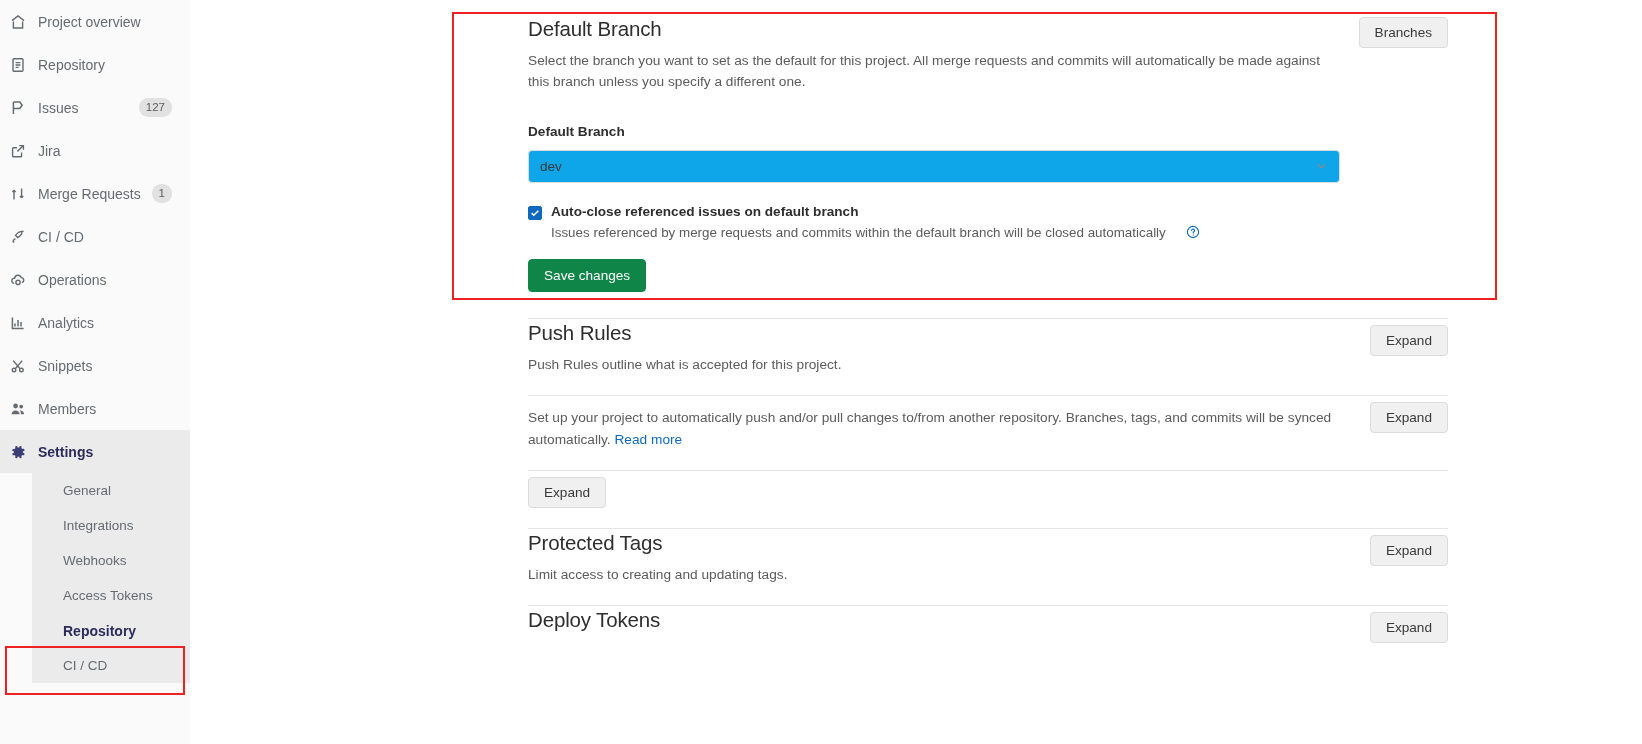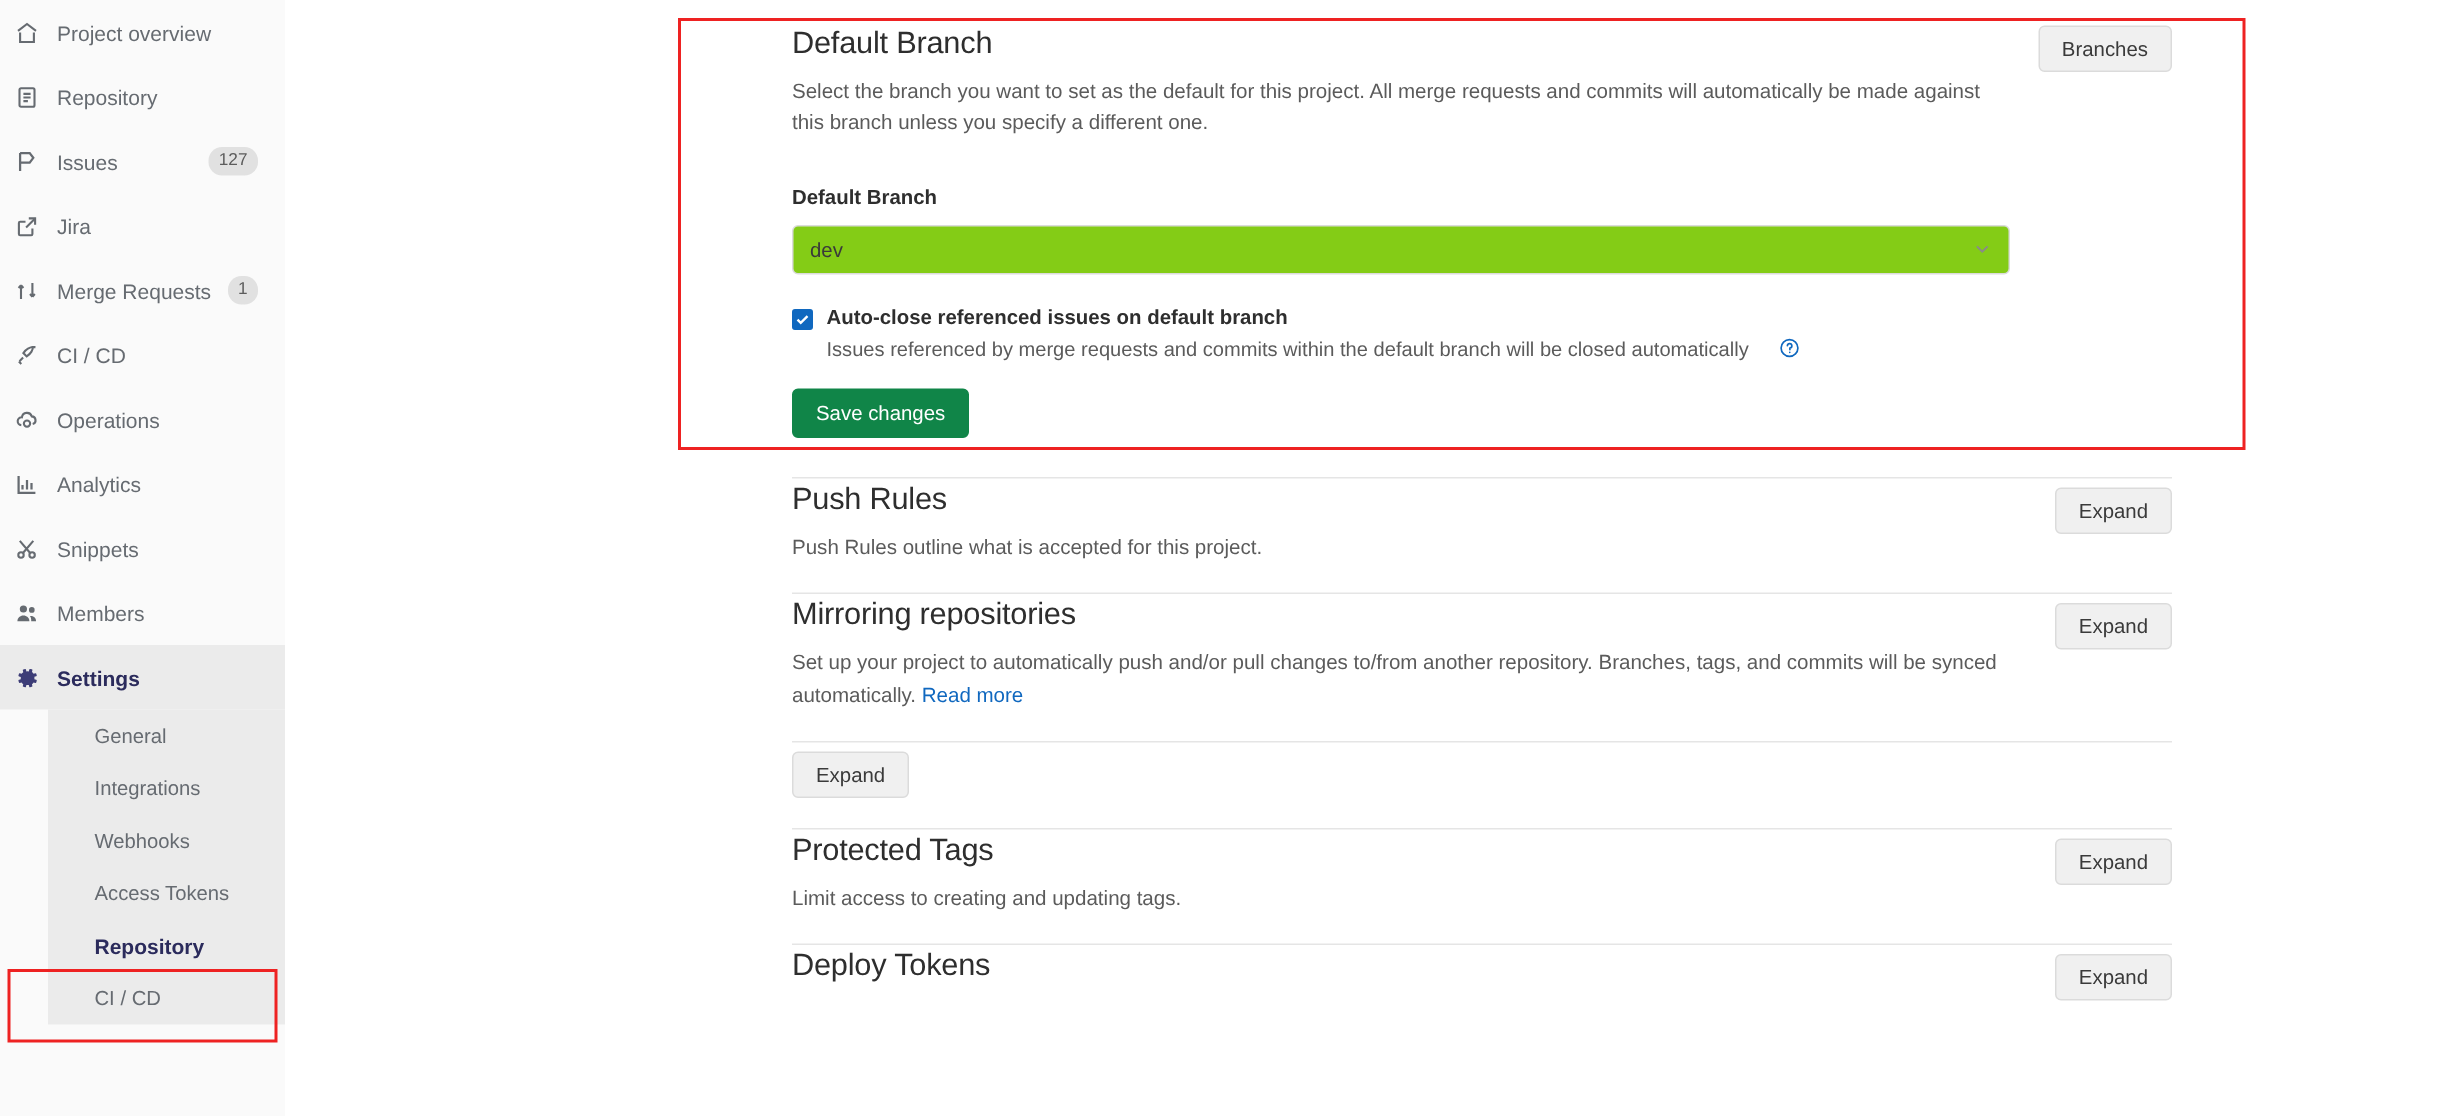--- a/index.html
+++ b/index.html
@@ -138,21 +138,21 @@
     font-weight: bold;
     color: #2e2e2e;
     margin-top: 31px;
   }
   .select-wrap {
     margin-top: 11px;
     width: 812px;
     height: 33px;
     border: 1px solid #dbdbdb;
     border-radius: 4px;
-    background: #84cc16;
+    background: #0ea5e9;
     display: flex; align-items: center;
     padding: 0 11px;
     position: relative;
   }
   .select-wrap .value { font-size: 13.6px; color: #3a3a3a; }
   .chevron {
     position: absolute; right: 11px; top: 50%;
     transform: translateY(-50%);
     color: #8a8a8a;
   }
@@ -406,21 +406,20 @@
             <h2 class="sec-title">Push Rules</h2>
             <p class="sec-desc">Push Rules outline what is accepted for this project.</p>
           </div>
           <button class="toggle-btn">Expand</button>
         </div>
       </section>
 
       <section class="section sec-collapsed">
         <div class="sec-head">
           <div class="sec-left">
-            <h2 class="sec-title">Mirroring repositories</h2>
             <p class="sec-desc"><span>Set up your project to automatically push and/or pull changes to/from another repository. Branches, tags, and commits will be synced automatically.</span> <a class="inline-link" href="#">Read more</a></p>
           </div>
           <button class="toggle-btn">Expand</button>
         </div>
       </section>
 
       <section class="section sec-collapsed">
         <div class="sec-head">
           <button class="toggle-btn">Expand</button>
         </div>

